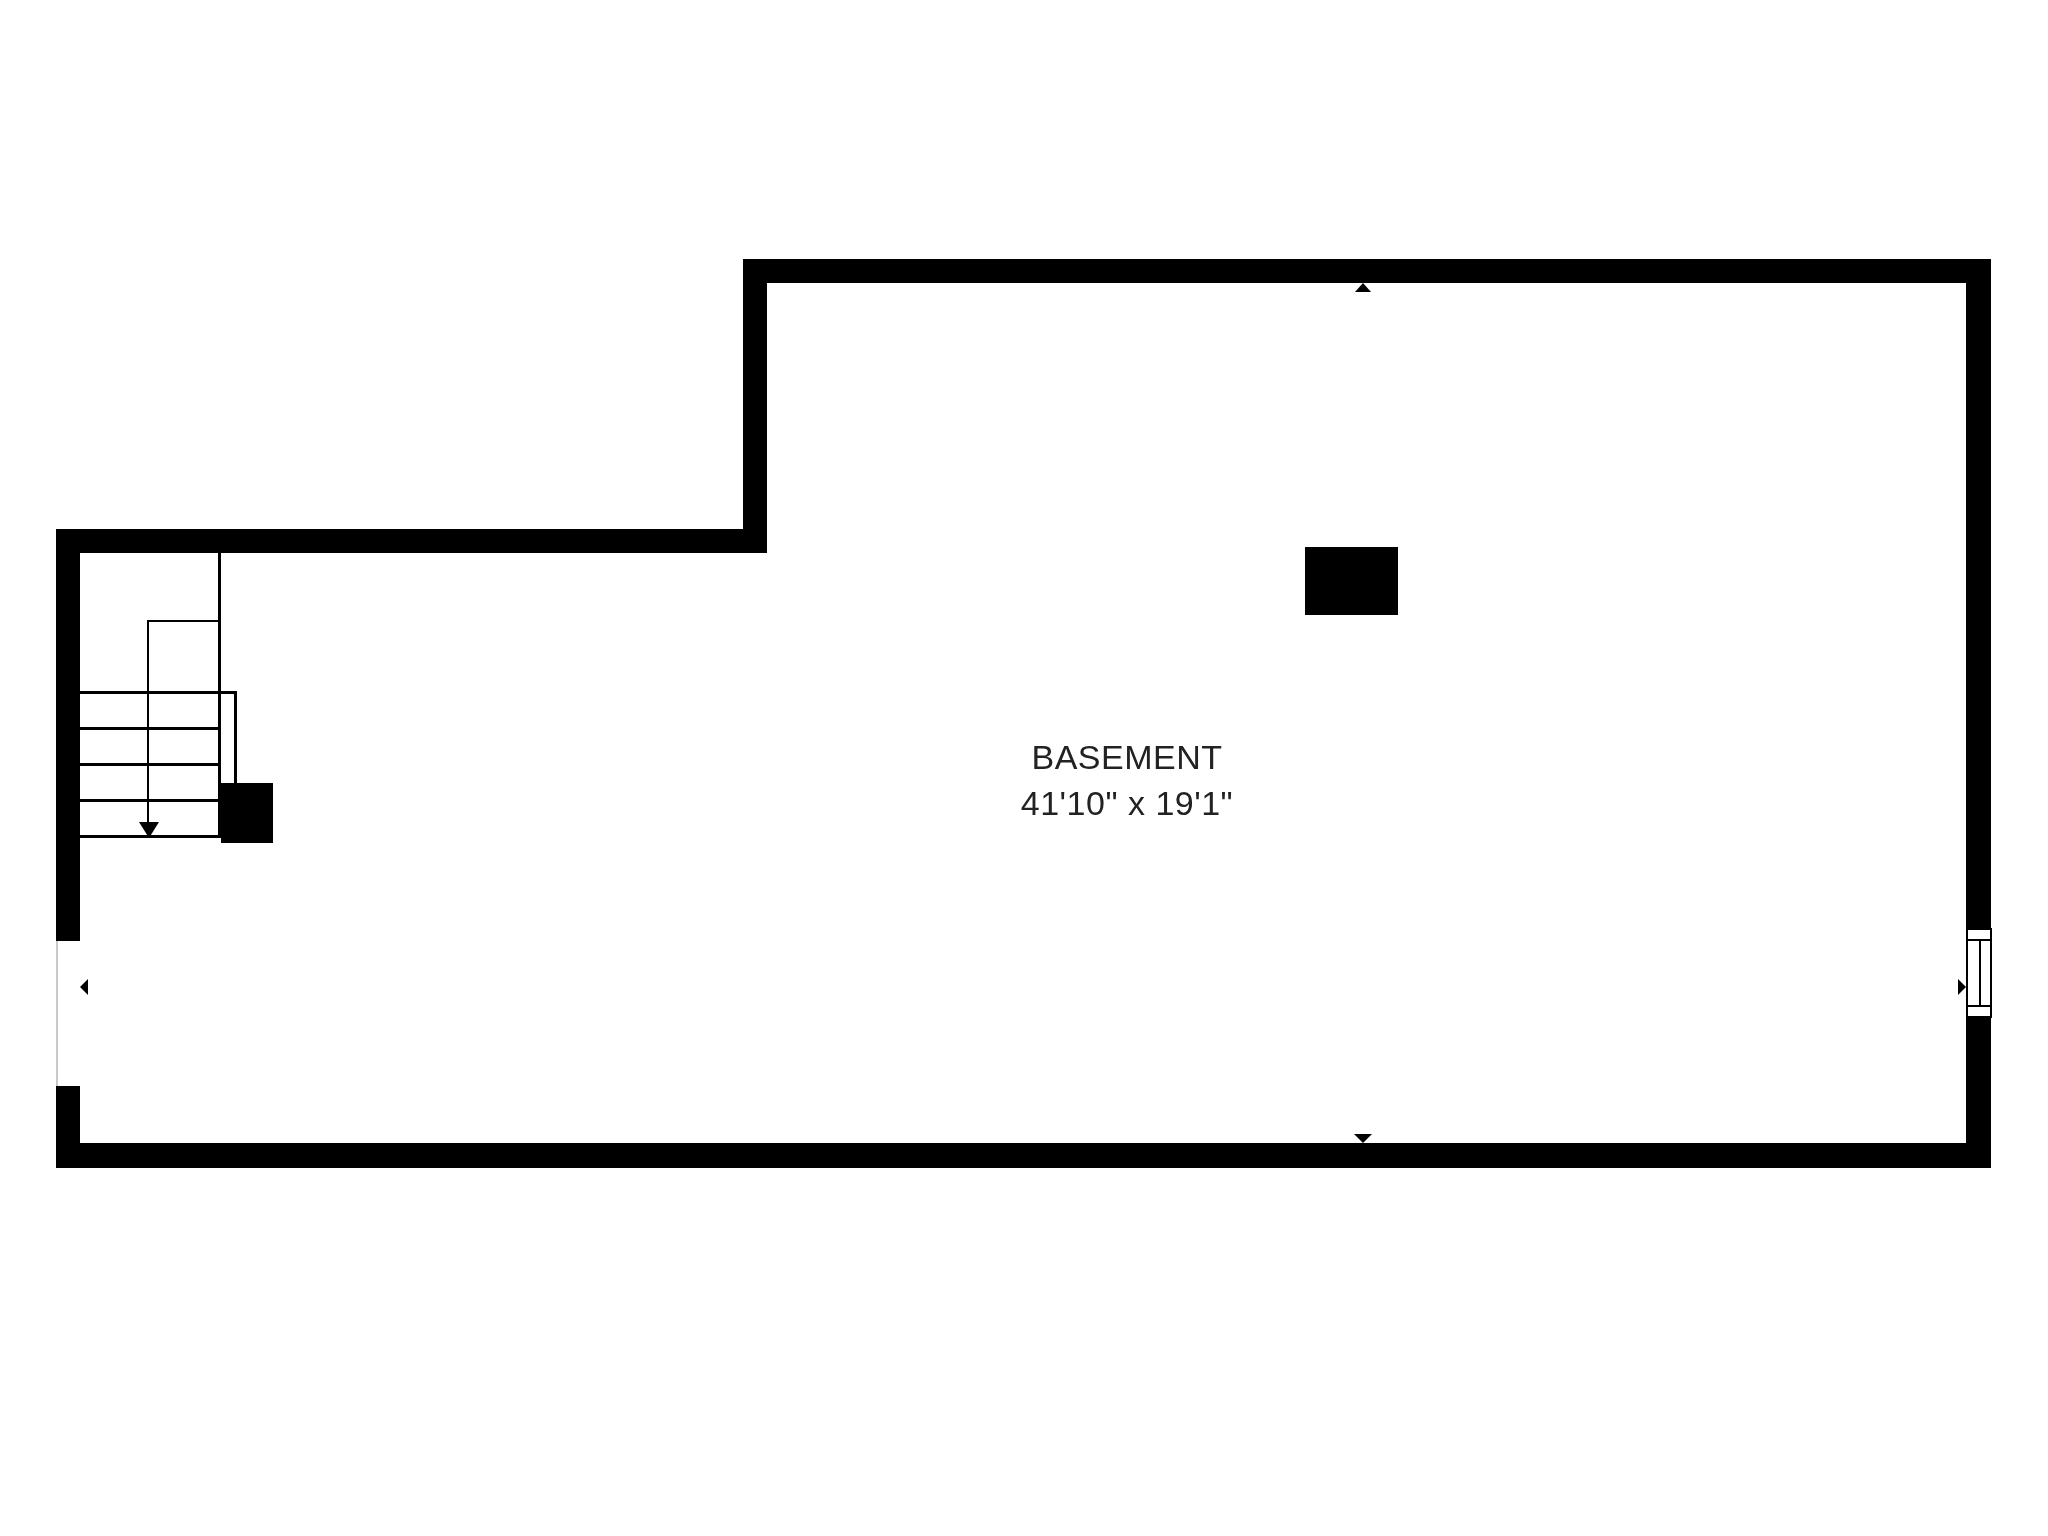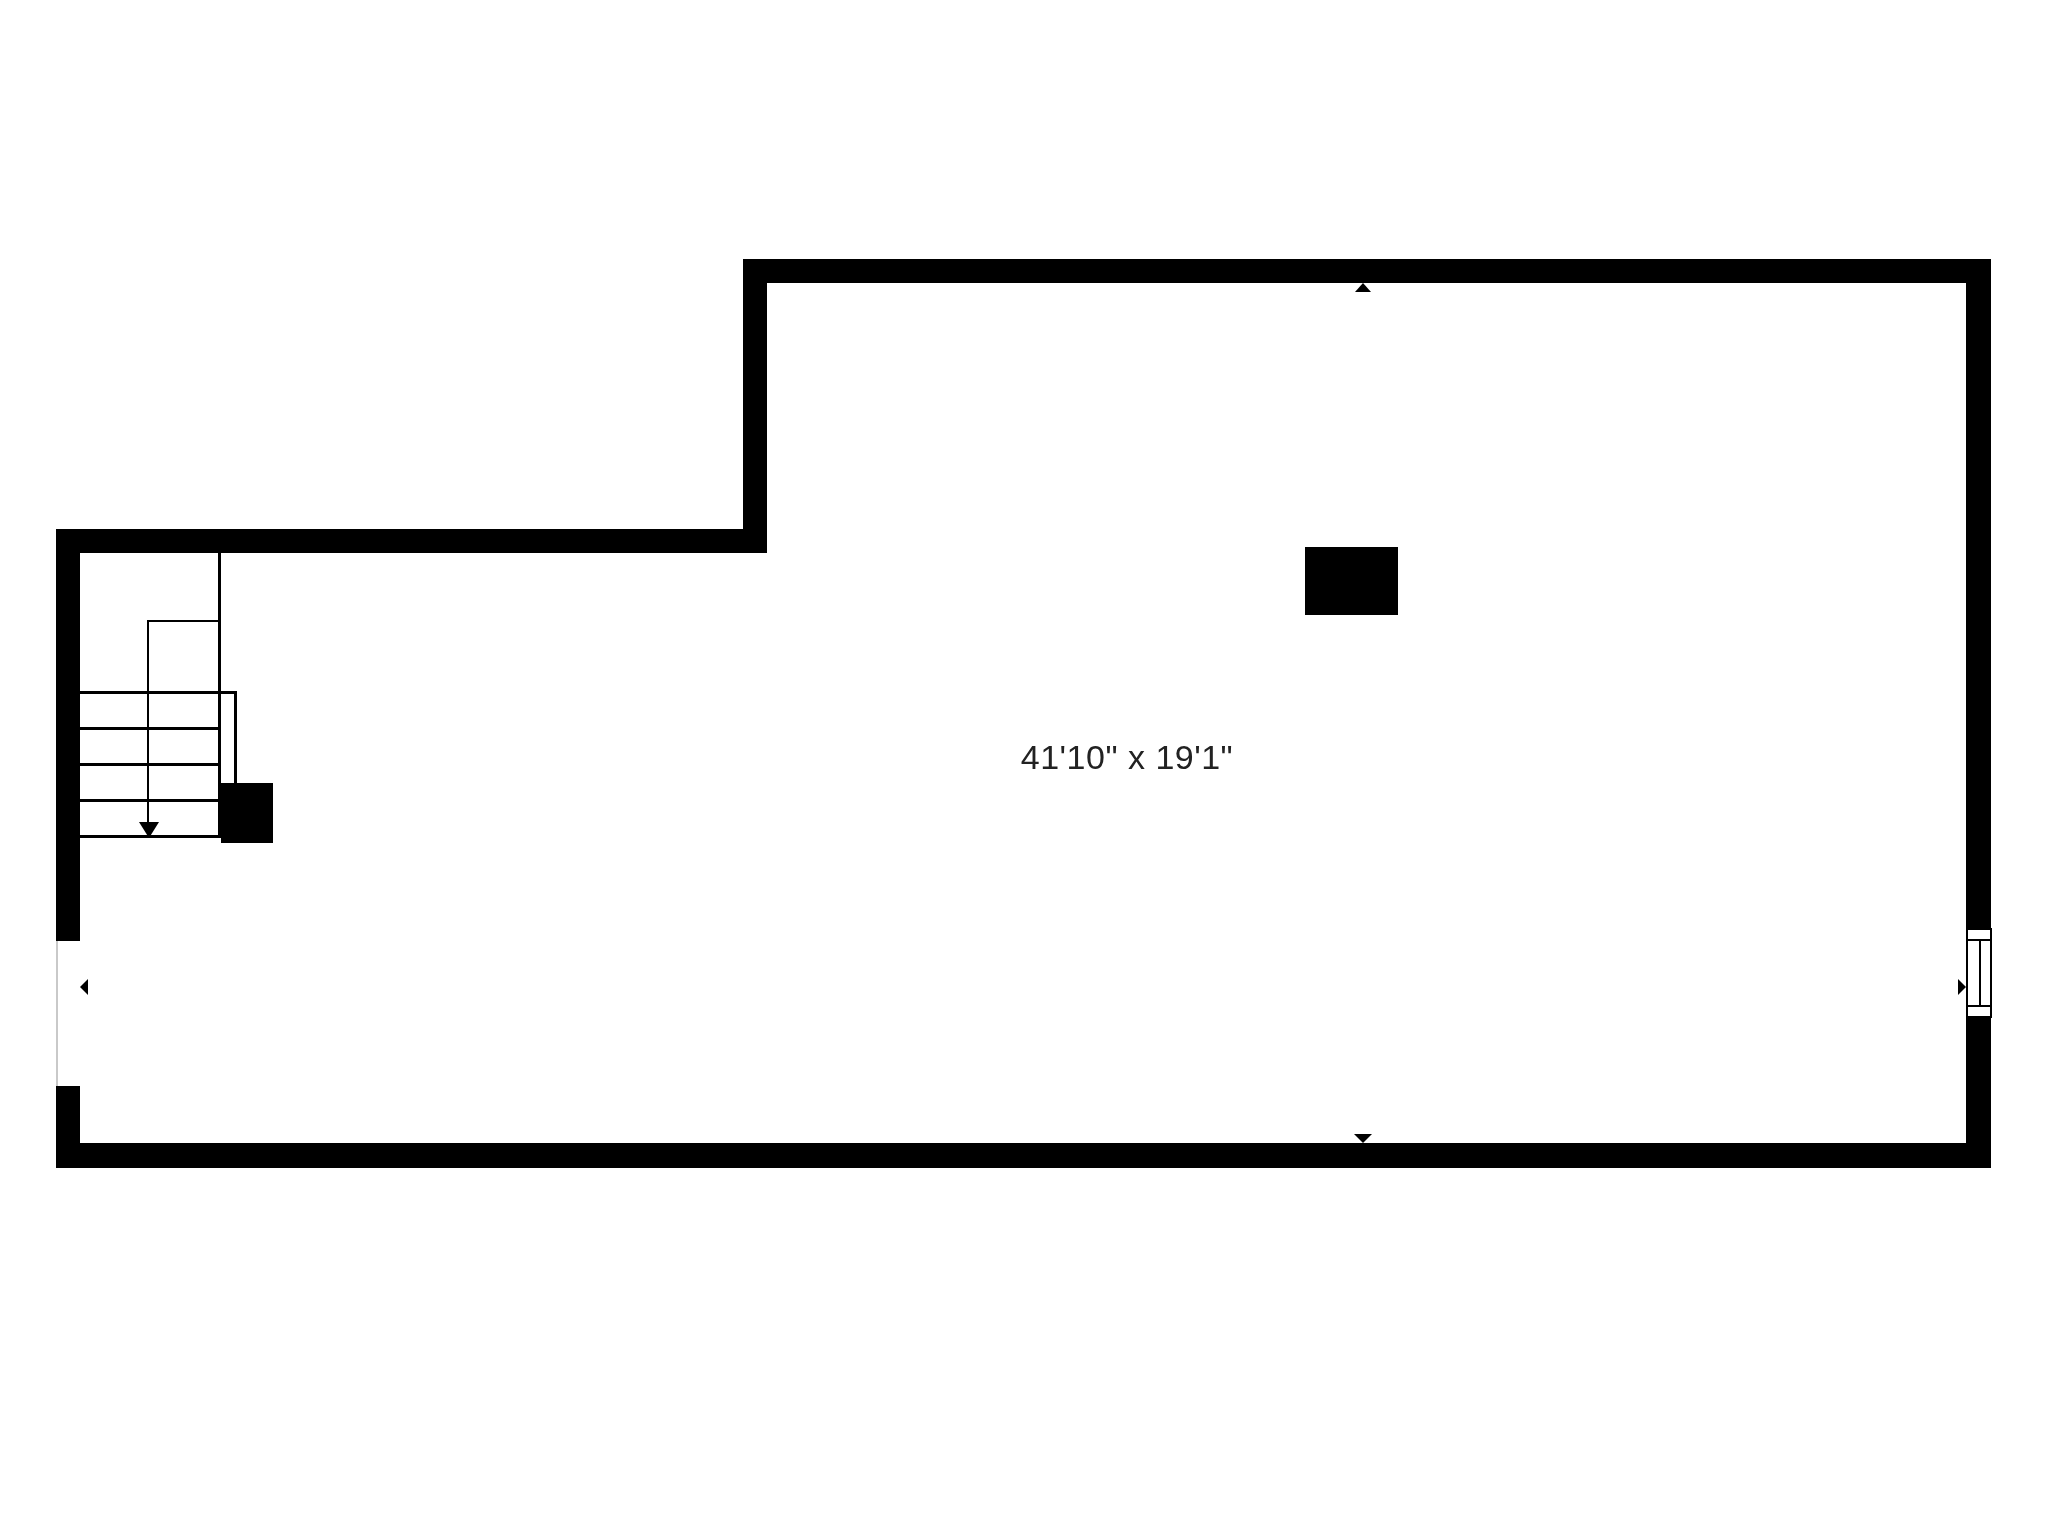--- a/index.html
+++ b/index.html
@@ -132,16 +132,17 @@
   </div>
 
   <div class="solid-fill support-column"></div>
 
   <div class="tri marker-up"></div>
   <div class="tri marker-down"></div>
   <div class="tri marker-left"></div>
   <div class="tri marker-right"></div>
 
   <div class="room-label">
+    <div>BASEMENT</div>
     <div>41'10" x 19'1"</div>
   </div>
 
 </div>
 
 </body></html>

